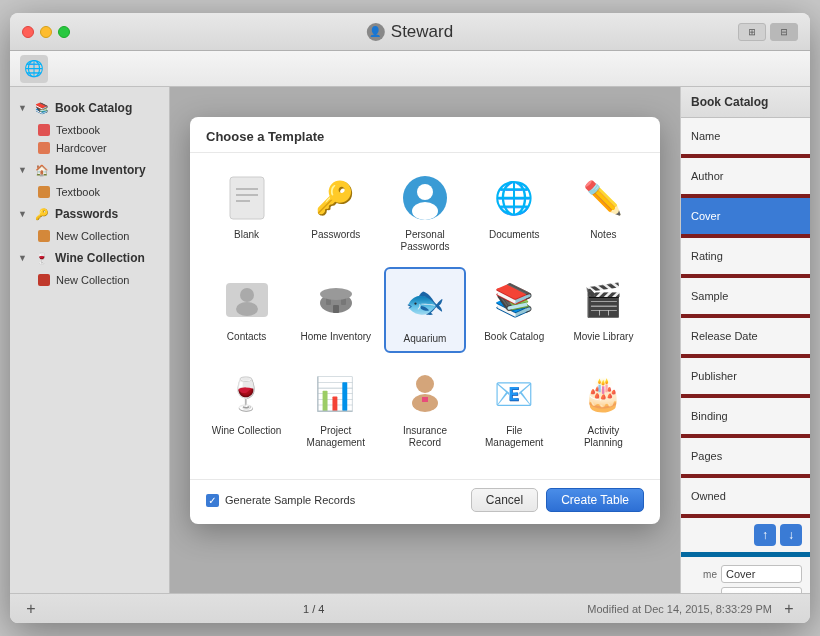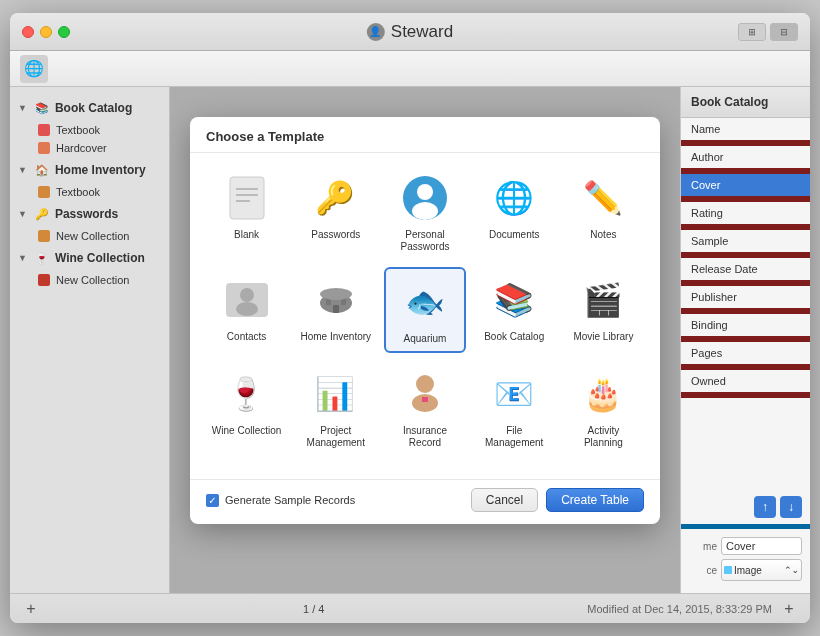--- a/index.html
+++ b/index.html
@@ -198,24 +198,24 @@
     }
     .right-panel-header {
       background: linear-gradient(to bottom, #e8e8e8, #dcdcdc);
       padding: 8px 10px;
       font-size: 12px;
       font-weight: 600;
       color: #333;
       border-bottom: 1px solid #c0c0c0;
     }
     .right-panel-field {
-      padding: 5px 10px;
+      padding: 12px 10px;
       font-size: 11px;
       color: #333;
-      border-bottom: 6px solid #7f1d1d;
+      border-bottom: 4px solid #7f1d1d;
     }
     .right-panel-field.highlighted {
       background: #3a7bd5;
       color: white;
     }
     .right-panel-arrows {
       display: flex;
       justify-content: flex-end;
       gap: 4px;
       padding: 6px 8px;

